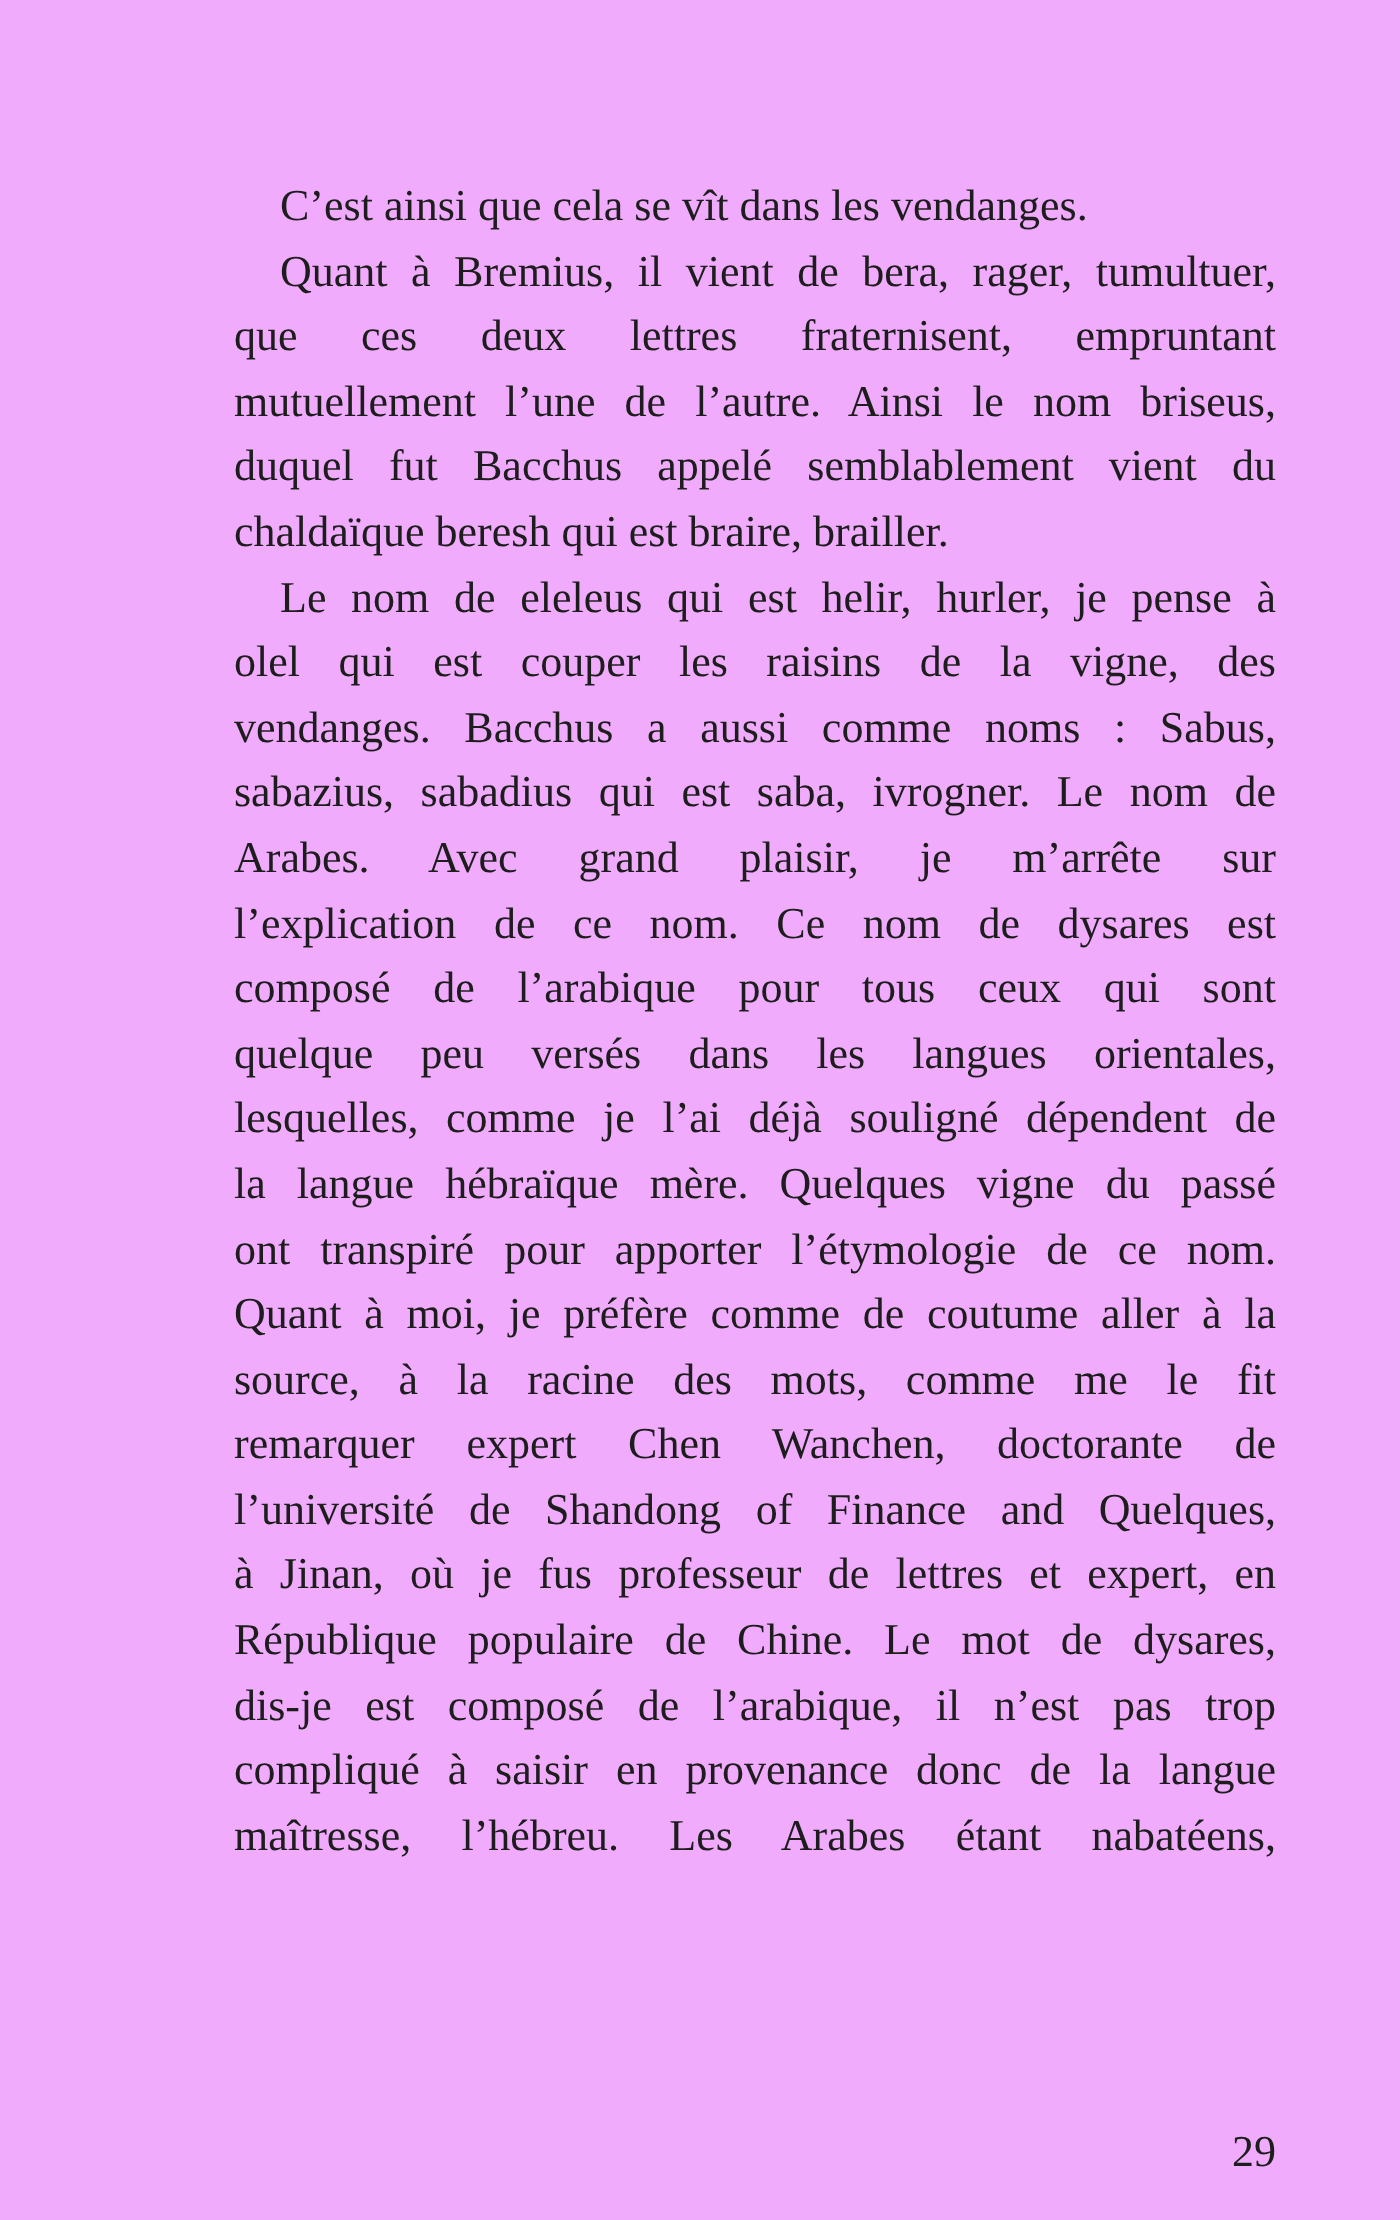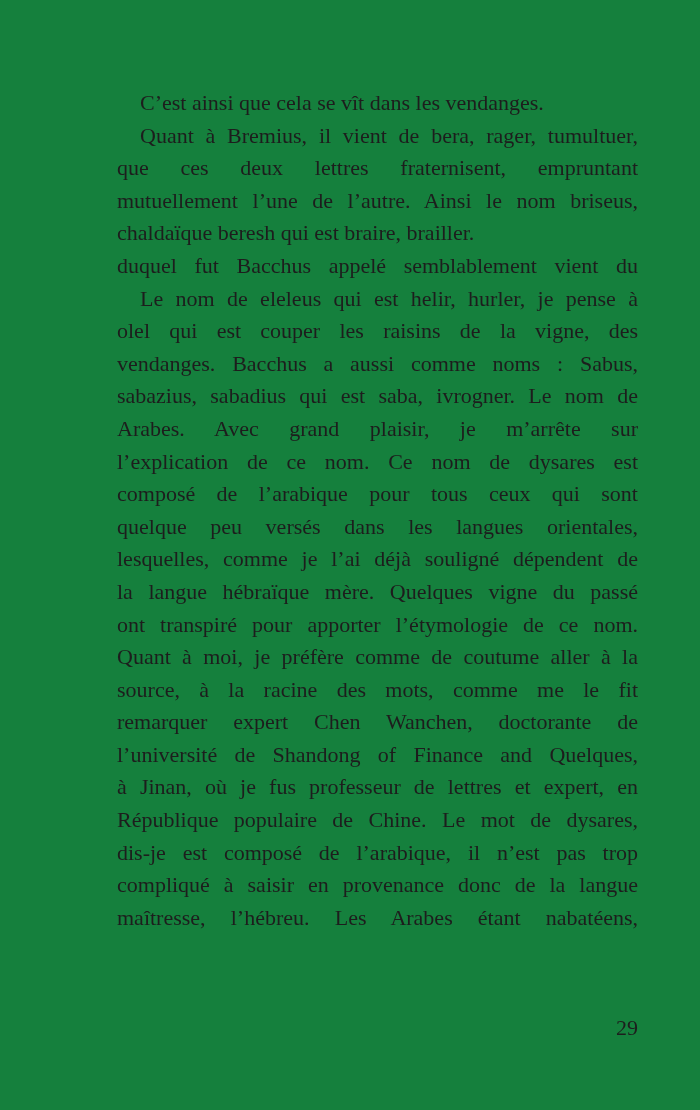--- a/index.html
+++ b/index.html
@@ -10,21 +10,21 @@
     width: 700px;
     height: 1110px;
     background: #ffffff;
     font-family: "Liberation Serif", "DejaVu Serif", serif;
     color: #1d1d1d;
   }
   .page {
     position: relative;
     width: 700px;
     height: 1110px;
-    background: #15803d;
+    background: #f0abfc;
     overflow: hidden;
   }
   .text-block {
     position: absolute;
     left: 117px;
     top: 87px;
     width: 521px;
     font-size: 22px;
   }
   .line {
@@ -35,43 +35,43 @@
   .line.end {
     text-align: left;
     text-align-last: left;
   }
   .line.indent {
     text-indent: 23px;
   }
   .page-number {
     position: absolute;
     left: 117px;
-    top: 1012px;
+    top: 1060px;
     width: 521px;
     text-align: right;
     font-size: 22px;
     line-height: 32.6px;
   }
 </style>
 </head>
 <body>
 
 <div class="page">
   <div class="text-block">
 
     <div class="para">
       <div class="line indent end">C’est ainsi que cela se vît dans les vendanges.</div>
     </div>
 
     <div class="para">
       <div class="line indent">Quant à Bremius, il vient de bera, rager, tumultuer,</div>
       <div class="line">que ces deux lettres fraternisent, empruntant</div>
       <div class="line">mutuellement l’une de l’autre. Ainsi le nom briseus,</div>
+      <div class="line">duquel fut Bacchus appelé semblablement vient du</div>
       <div class="line end">chaldaïque beresh qui est braire, brailler.</div>
-      <div class="line">duquel fut Bacchus appelé semblablement vient du</div>
     </div>
 
     <div class="para">
       <div class="line indent">Le nom de eleleus qui est helir, hurler, je pense à</div>
       <div class="line">olel qui est couper les raisins de la vigne, des</div>
       <div class="line">vendanges. Bacchus a aussi comme noms : Sabus,</div>
       <div class="line">sabazius, sabadius qui est saba, ivrogner. Le nom de</div>
       <div class="line">Arabes. Avec grand plaisir, je m’arrête sur</div>
       <div class="line">l’explication de ce nom. Ce nom de dysares est</div>
       <div class="line">composé de l’arabique pour tous ceux qui sont</div>

